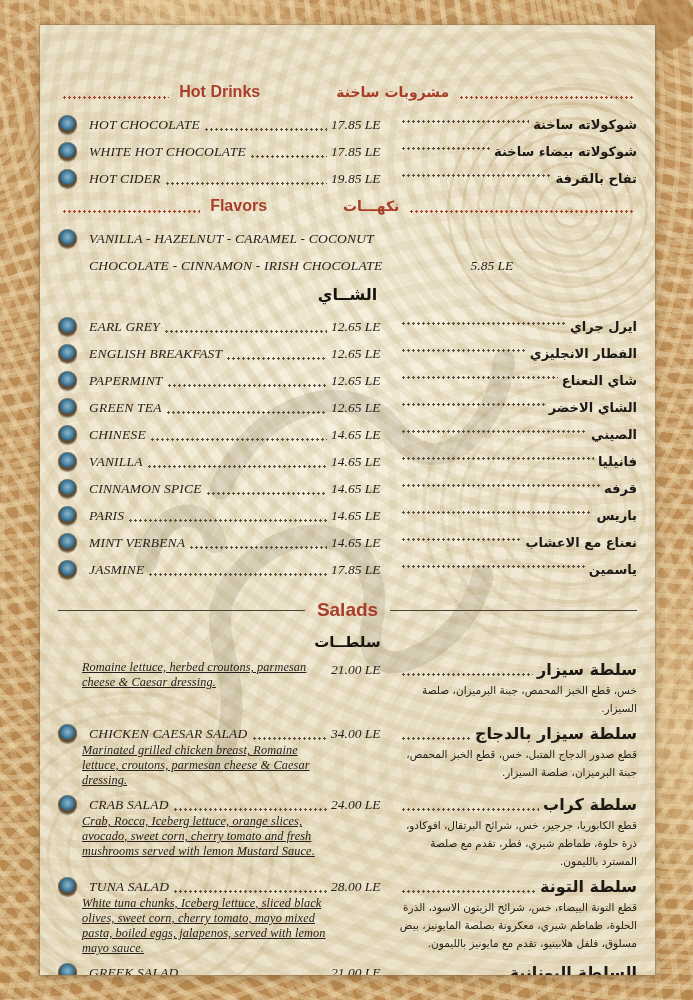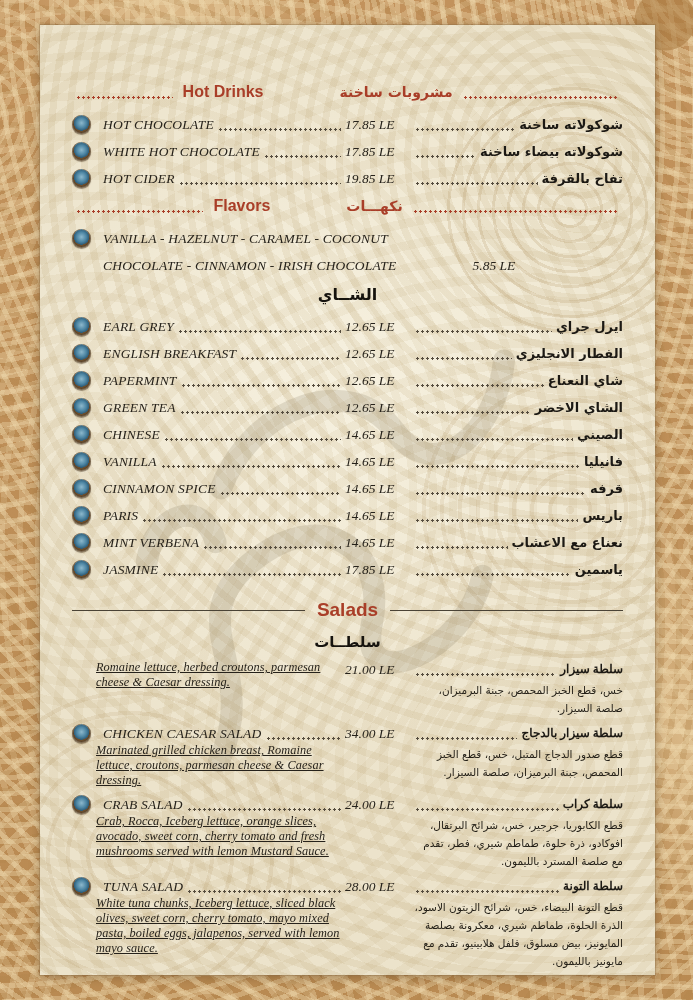--- a/index.html
+++ b/index.html
@@ -21,21 +21,21 @@
   }
   .page {
     position: absolute; left: 40px; top: 25px; width: 615px; height: 950px;
     background-color: #ece3cb;
     background-image:
       repeating-radial-gradient(circle at 88% 14%, rgba(182,156,104,.14) 0 7px, transparent 7px 17px),
       repeating-radial-gradient(circle at 8% 50%, rgba(182,156,104,.10) 0 8px, transparent 8px 20px),
       repeating-radial-gradient(circle at 78% 78%, rgba(182,156,104,.10) 0 9px, transparent 9px 22px),
       radial-gradient(circle at 50% 38%, rgba(255,252,240,.55), rgba(236,227,203,0) 62%);
     box-shadow: 0 0 0 1px rgba(140,110,70,.35), 0 2px 10px rgba(80,55,25,.4);
-    padding: 57px 32px 0;
+    padding: 57px 18px 0;
     overflow: hidden;
   }
   .orn { position: absolute; border-radius: 50%; pointer-events: none; }
   .orn1 { right: -50px; top: 50px; width: 270px; height: 270px;
     background: repeating-radial-gradient(circle, rgba(172,140,88,.20) 0 3px, transparent 3px 15px); }
   .orn2 { right: -70px; top: 330px; width: 310px; height: 310px;
     background: repeating-radial-gradient(circle, rgba(172,140,88,.14) 0 4px, transparent 4px 18px); }
   .orn3 { left: -90px; bottom: -60px; width: 360px; height: 360px;
     background: repeating-radial-gradient(circle, rgba(172,140,88,.14) 0 4px, transparent 4px 20px); }
   .watermark { position: absolute; left: 55px; top: 290px; opacity: .16; transform: rotate(-28deg); pointer-events: none; }
@@ -51,50 +51,50 @@
     box-shadow: inset 0 0 0 1px rgba(255,240,210,.25), 0 1px 1px rgba(60,40,15,.5);
   }
   .en { font: italic 13.5px/19px "Liberation Serif", serif; color: #26221b; white-space: nowrap; letter-spacing: .2px; }
   .lead {
     flex: 1 1 auto; height: 3px; margin: 0 4px; position: relative; top: 5px;
     background-image: radial-gradient(circle, #554c3e 1px, transparent 1.4px);
     background-size: 5px 3px; background-repeat: repeat-x; background-position: left center;
   }
   .lead.red { background-image: radial-gradient(circle, #a93e28 1px, transparent 1.4px); }
   .price { width: 66px; flex: none; font: italic 13.5px/19px "Liberation Serif", serif; color: #26221b; white-space: nowrap; }
-  .right { flex: 1; display: flex; align-items: center; min-width: 0; }
+  .right { flex: 1; display: flex; align-items: flex-start; min-width: 0; }
   .ar { font: bold 13px/19px "DejaVu Sans", sans-serif; color: #1c1914; white-space: nowrap; direction: rtl; }
 
   .sec { display: flex; align-items: center; height: 20px; margin-bottom: 13px; }
   .sec .lead-l { flex: 1.05; }
   .sec .lead-r { flex: 1.7; }
   .sec-en { font: 600 16px/20px "Liberation Sans", sans-serif; color: #a93e28; margin: 0 6px; white-space: nowrap; }
   .sec-gap { width: 64px; flex: none; }
   .sec-ar { font: bold 14px/20px "DejaVu Sans", sans-serif; color: #a93e28; margin: 0 6px; white-space: nowrap; direction: rtl; }
 
   .flav2 { display: flex; align-items: center; margin: 0 0 6px 31px; height: 19px; gap: 20px; }
-  .flav2 .price { margin-left: 28px; }
+  .flav2 .price { margin-left: 40px; }
   .flav2 .spacer { width: 96px; flex: none; }
 
   .tea-hd { text-align: center; margin: 10px 0 12px; }
   .tea-en { font: 600 19px/22px "Liberation Sans", sans-serif; color: #a93e28; }
   .tea-ar { font: bold 16px/20px "DejaVu Sans", sans-serif; color: #16130e; direction: rtl; }
 
   .sal-rule { display: flex; align-items: center; margin-top: 5px; }
   .sal-rule .hr { flex: 1; height: 1px; background: #4a4336; }
   .sal-en { font: 600 19px/22px "Liberation Sans", sans-serif; color: #a93e28; margin: 12px 12px; }
   .sal-ar { text-align: center; font: bold 15px/18px "DejaVu Sans", sans-serif; color: #16130e; margin: 0 0 9px; direction: rtl; }
 
   .salad { display: flex; align-items: flex-start; margin-bottom: 7px; }
   .s-left { width: 273px; flex: none; min-width: 0; }
   .s-line { display: flex; align-items: center; height: 19px; }
   .s-desc { margin-left: 24px; font: italic 12.3px/15px "Liberation Serif", serif; color: #26221b; letter-spacing: .1px; text-decoration: underline; }
   .s-right { flex: 1; min-width: 0; }
   .s-ardesc { direction: rtl; text-align: right; font: 10.5px/18px "DejaVu Sans", sans-serif; color: #221e16; margin-top: 2px; }
-  .ar-bold { font-weight: bold; font-size: 12px; font-family: Liberation Serif, serif; }
+  .ar-bold { font-weight: bold; font-size: 16px; }
 </style>
 </head>
 <body>
 
 <div class="page">
   <div class="orn orn1"></div>
   <div class="orn orn2"></div>
   <div class="orn orn3"></div>
   <svg class="watermark" width="500" height="430" viewBox="0 0 500 430">
     <g fill="none" stroke="#6e6248" stroke-width="22" stroke-linecap="round">

